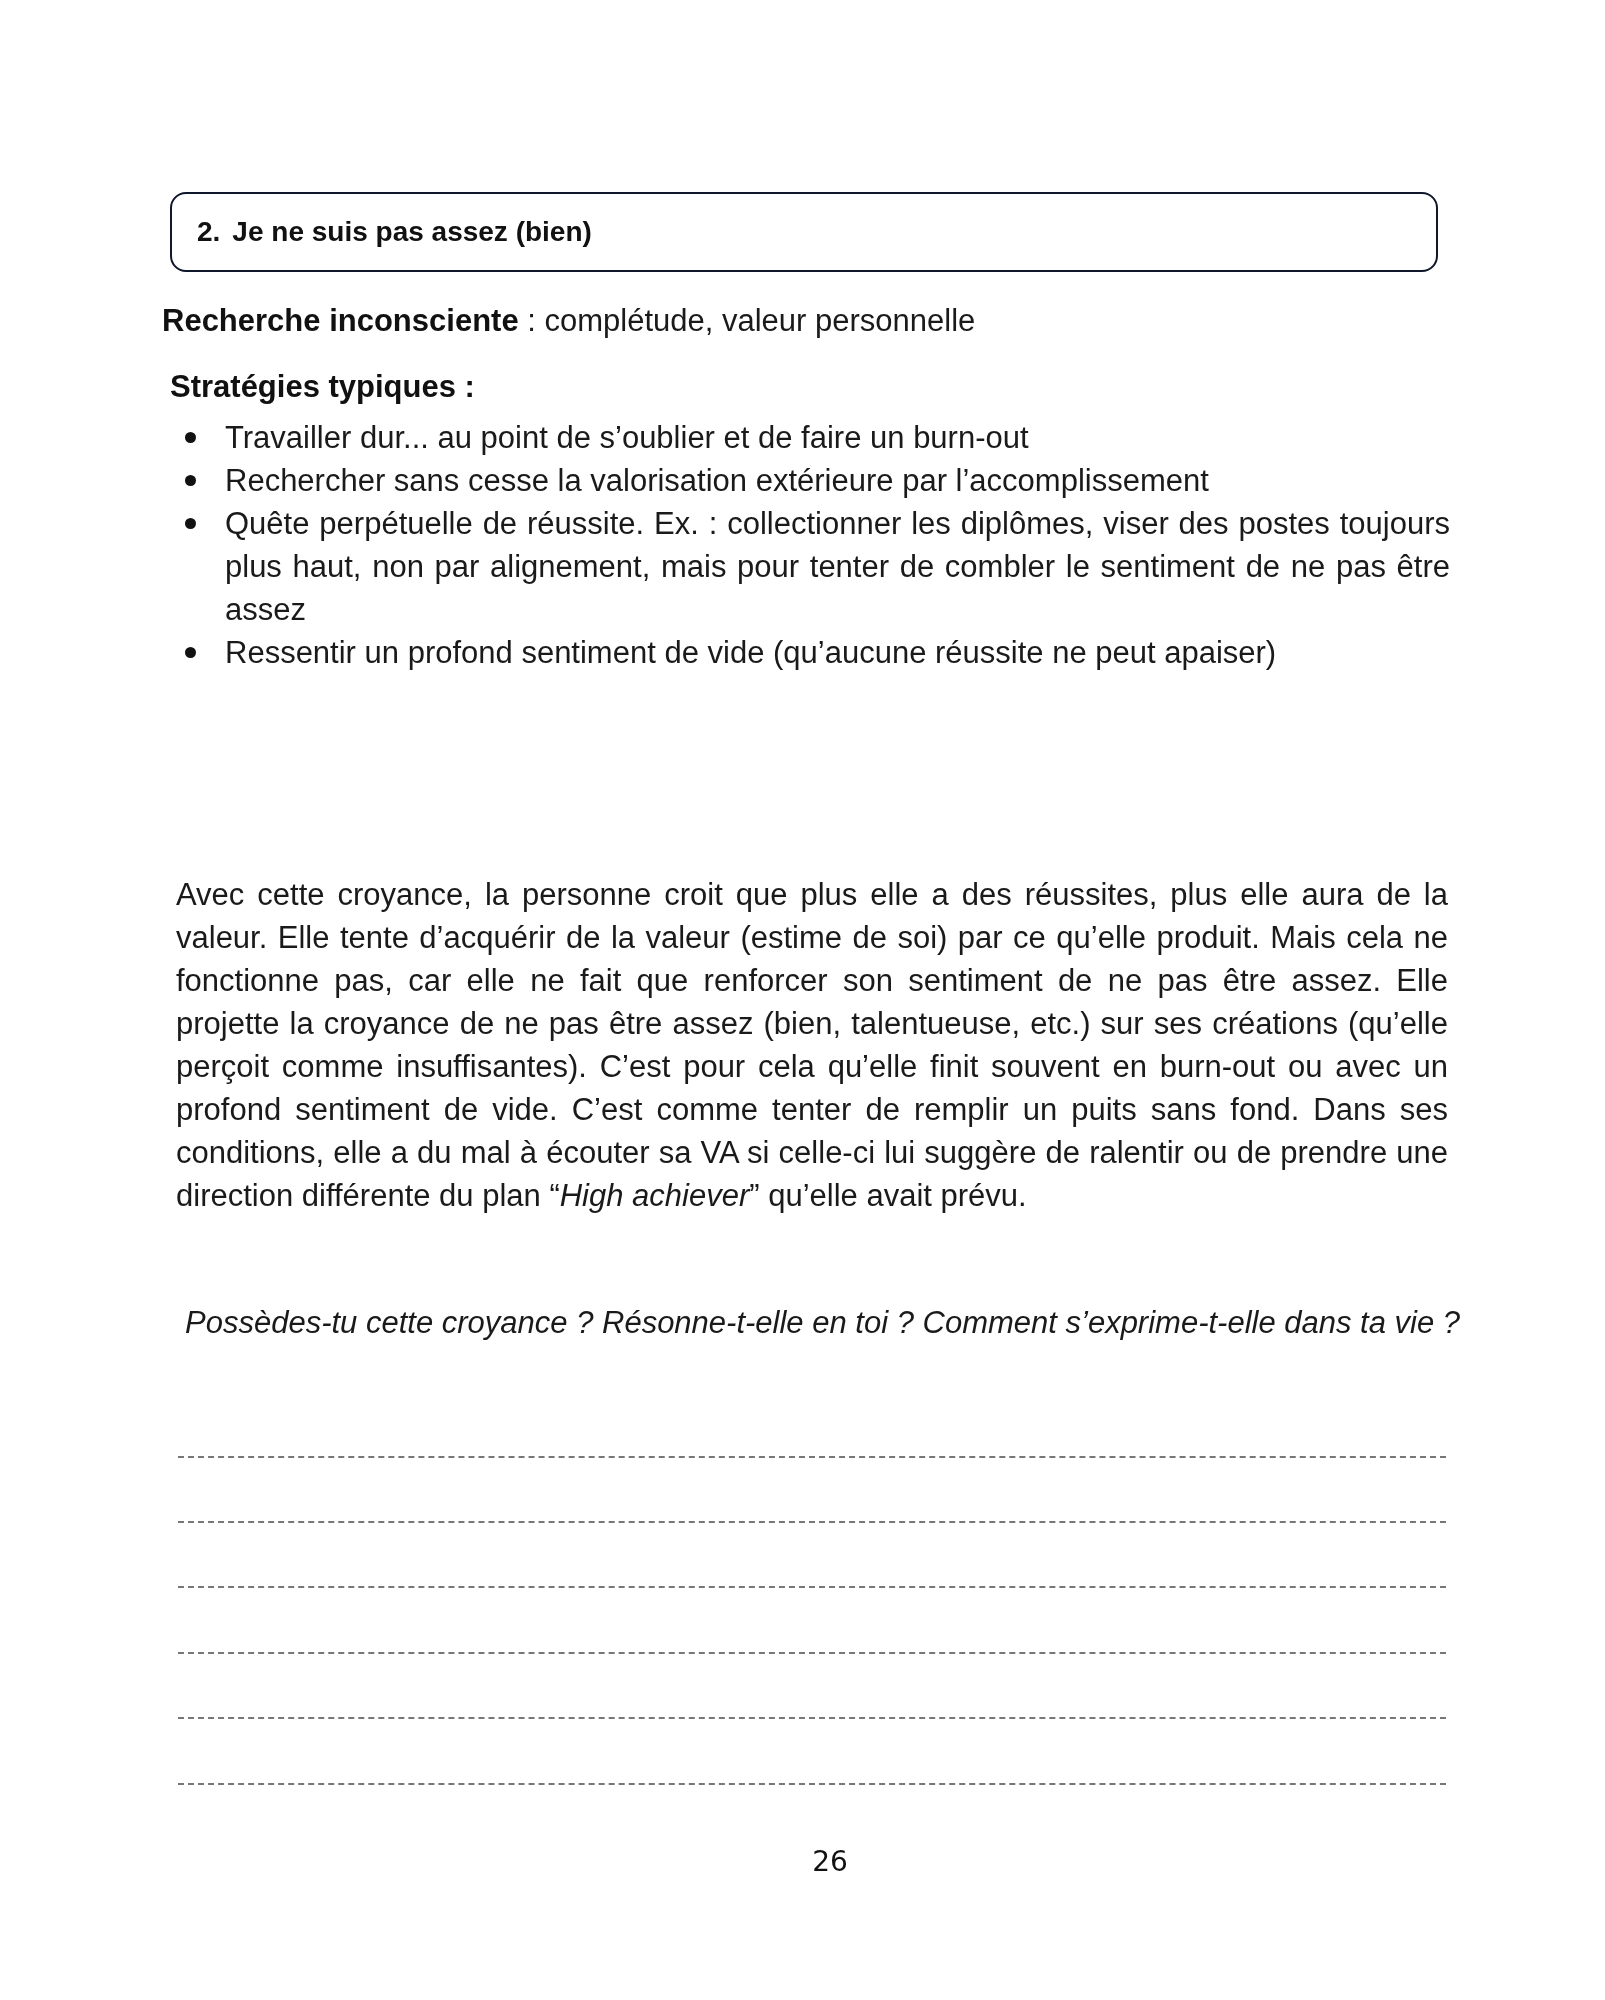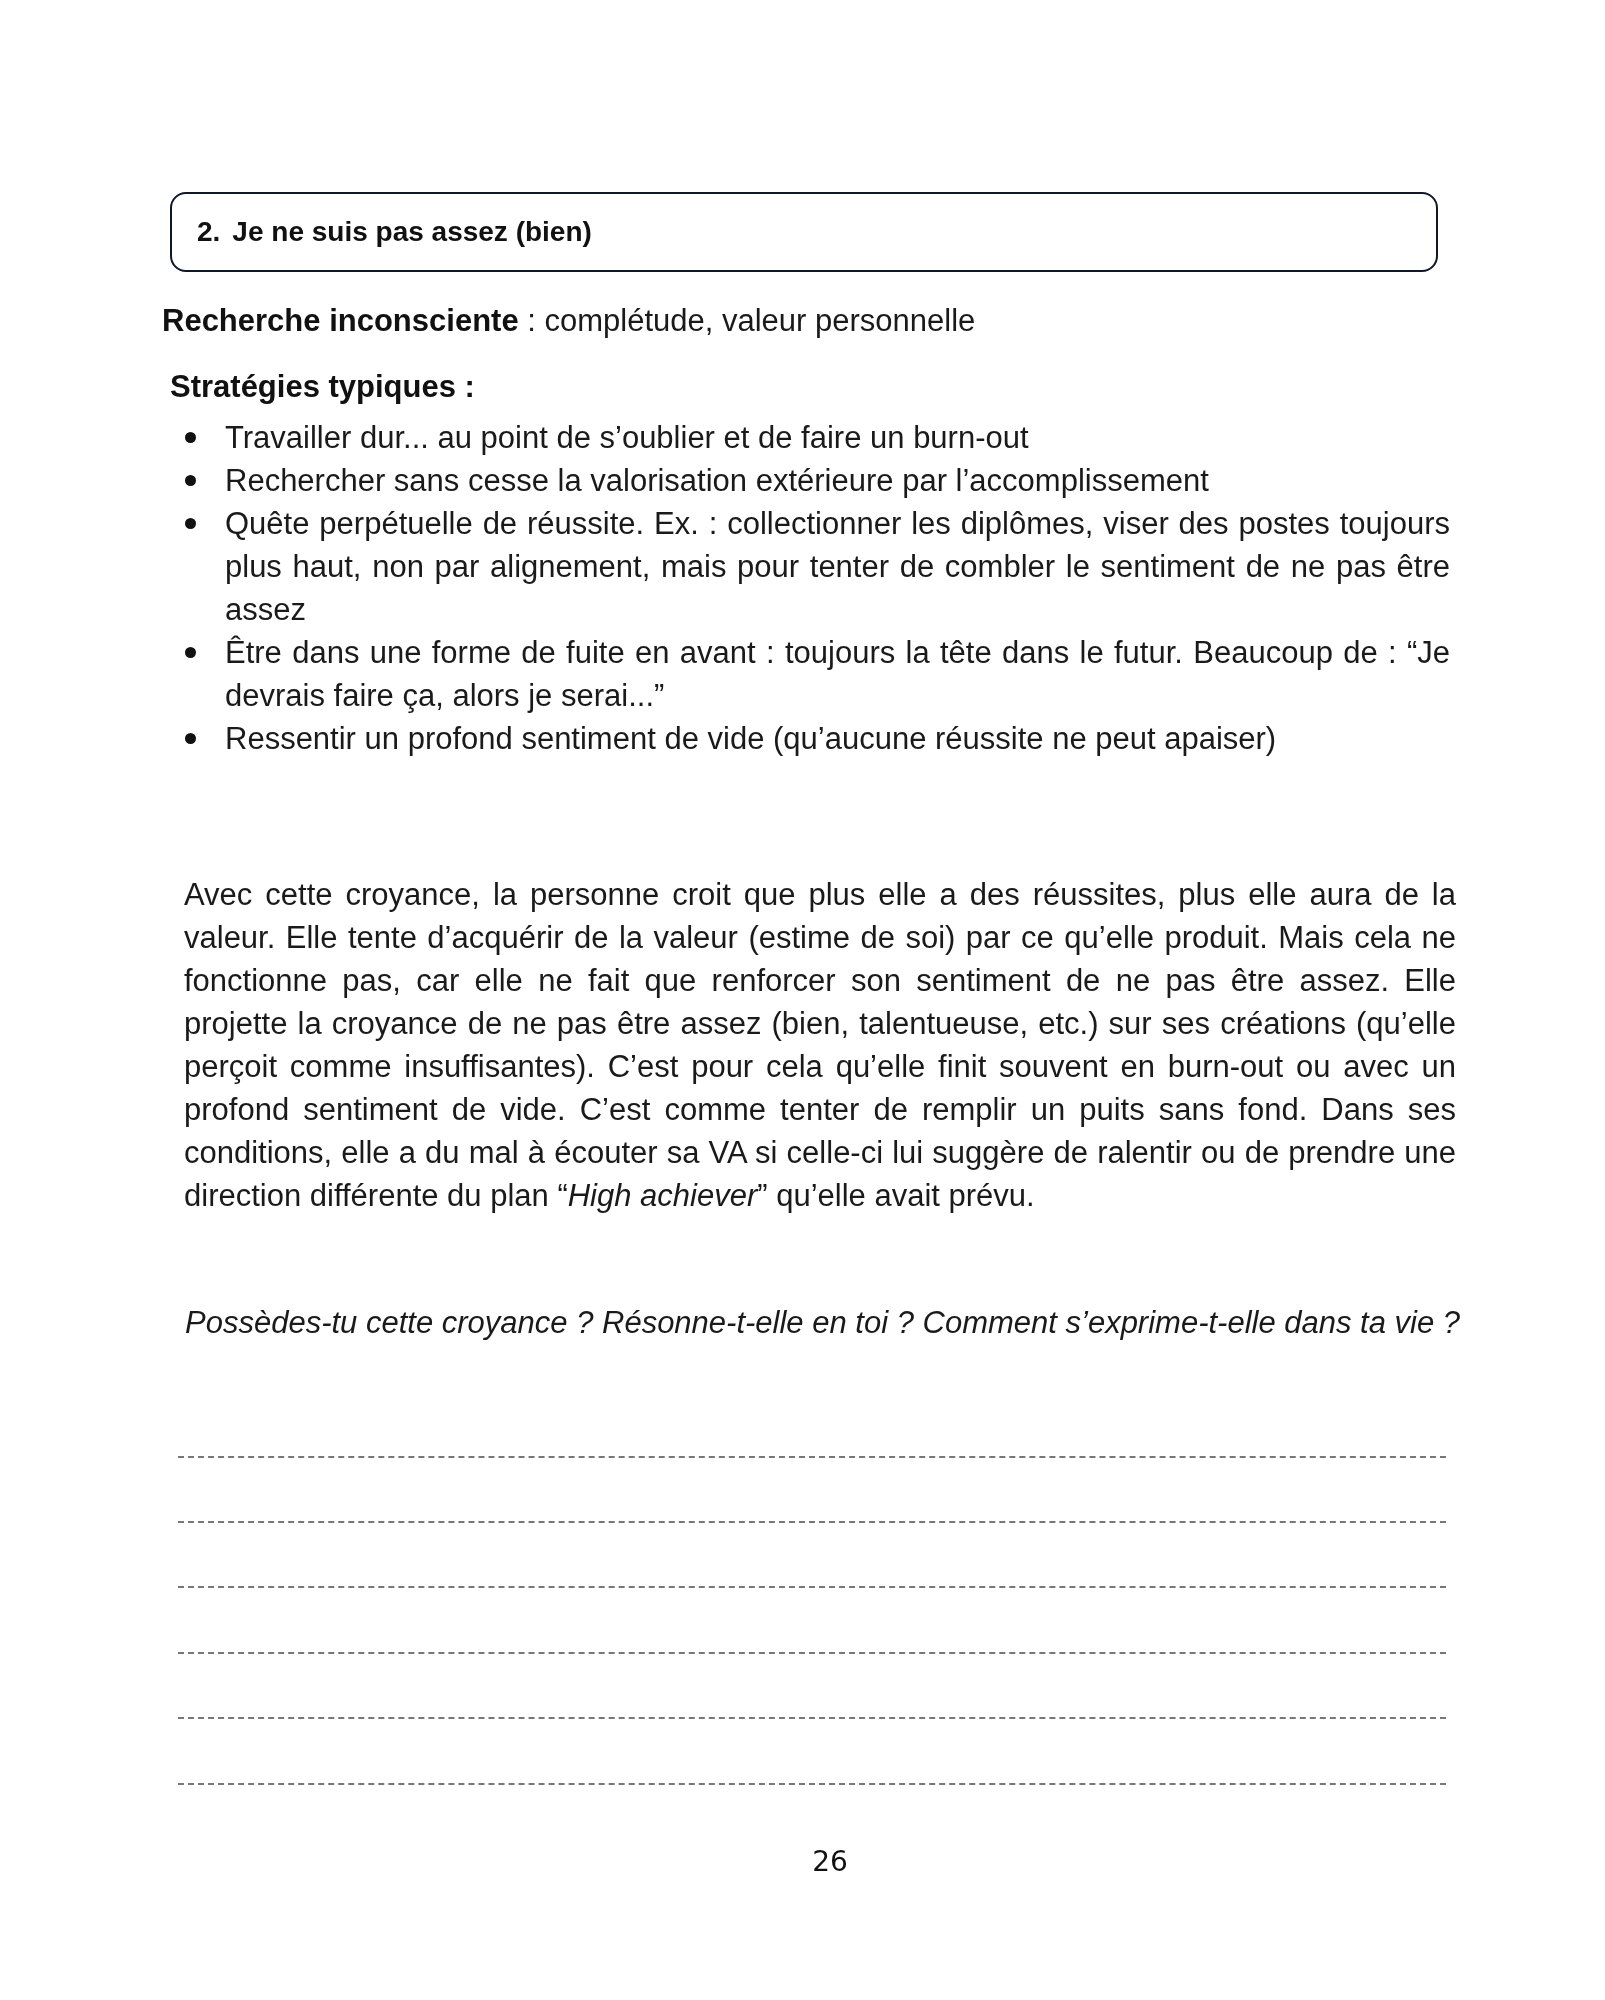--- a/index.html
+++ b/index.html
@@ -12,21 +12,21 @@
                   font-size: 28px; font-weight: bold; color: #111; }
   .heading-num { margin-right: 12px; }
   .line31 { font-size: 31px; line-height: 43px; }
   .subtitle { left: 162px; top: 299px; white-space: nowrap; }
   .subtitle b { font-weight: bold; color: #111; }
   .strat { left: 170px; top: 365px; font-weight: bold; color: #111; text-align: right; }
   .bullets { left: 182px; top: 416px; width: 1268px; margin: 0; padding: 0; list-style: none; }
   .bullets li { position: relative; padding-left: 43px; text-align: justify; }
   .bullets li .dot { position: absolute; left: 3px; top: 16px; width: 11px; height: 11px;
                      border-radius: 50%; background: #111; }
-  .para { left: 184px; top: 873px; width: 1272px; text-align: justify; margin: 0; }
+  .para { left: 176px; top: 873px; width: 1272px; text-align: justify; margin: 0; }
   .para i { font-style: italic; }
   .question { left: 177px; top: 1292px; width: 1277px; font-size: 31px; line-height: 45px;
               font-style: italic; text-align: justify; margin: 8px; }
   .dash { left: 178px; width: 1268px; height: 0; border-top: 2.5px dashed #777; }
   .pagenum { left: 780px; width: 100px; top: 1845px; text-align: center;
              font-family: "DejaVu Sans", sans-serif; font-size: 28px; color: #111; }
 </style>
 </head>
 <body>
 
@@ -39,21 +39,20 @@
 <div class="abs subtitle line31">
   <b>Recherche inconsciente</b><span style="white-space:pre"> : </span><span>complétude, valeur personnelle</span>
 </div>
 
 <div class="abs strat line31">Stratégies typiques :</div>
 
 <ul class="abs bullets line31">
   <li><span class="dot"></span><span>Travailler dur... au point de s’oublier et de faire un burn-out</span></li>
   <li><span class="dot"></span><span>Rechercher sans cesse la valorisation extérieure par l’accomplissement</span></li>
   <li><span class="dot"></span><span>Quête perpétuelle de réussite. Ex. : collectionner les diplômes, viser des postes toujours plus haut, non par alignement, mais pour tenter de combler le sentiment de ne pas être assez</span></li>
-  <li><span class="dot"></span><span>Être dans une forme de fuite en avant : toujours la tête dans le futur. Beaucoup de : “Je devrais faire ça, alors je serai...”</span></li>
   <li><span class="dot"></span><span>Ressentir un profond sentiment de vide (qu’aucune réussite ne peut apaiser)</span></li>
 </ul>
 
 <p class="abs para line31"><span>Avec cette croyance, la personne croit que plus elle a des réussites, plus elle aura de la valeur. Elle tente d’acquérir de la valeur (estime de soi) par ce qu’elle produit. Mais cela ne fonctionne pas, car elle ne fait que renforcer son sentiment de ne pas être assez. Elle projette la croyance de ne pas être assez (bien, talentueuse, etc.) sur ses créations (qu’elle perçoit comme insuffisantes). C’est pour cela qu’elle finit souvent en burn-out ou avec un profond sentiment de vide. C’est comme tenter de remplir un puits sans fond. Dans ses conditions, elle a du mal à écouter sa VA si celle-ci lui suggère de ralentir ou de prendre une direction différente du plan “</span><i>High achiever</i><span>” qu’elle avait prévu.</span></p>
 
 <p class="abs question">Possèdes-tu cette croyance ? Résonne-t-elle en toi ? Comment s’exprime-t-elle dans ta vie ?</p>
 
 <div class="abs dash" style="top:1456px"></div>
 <div class="abs dash" style="top:1521px"></div>
 <div class="abs dash" style="top:1586px"></div>

